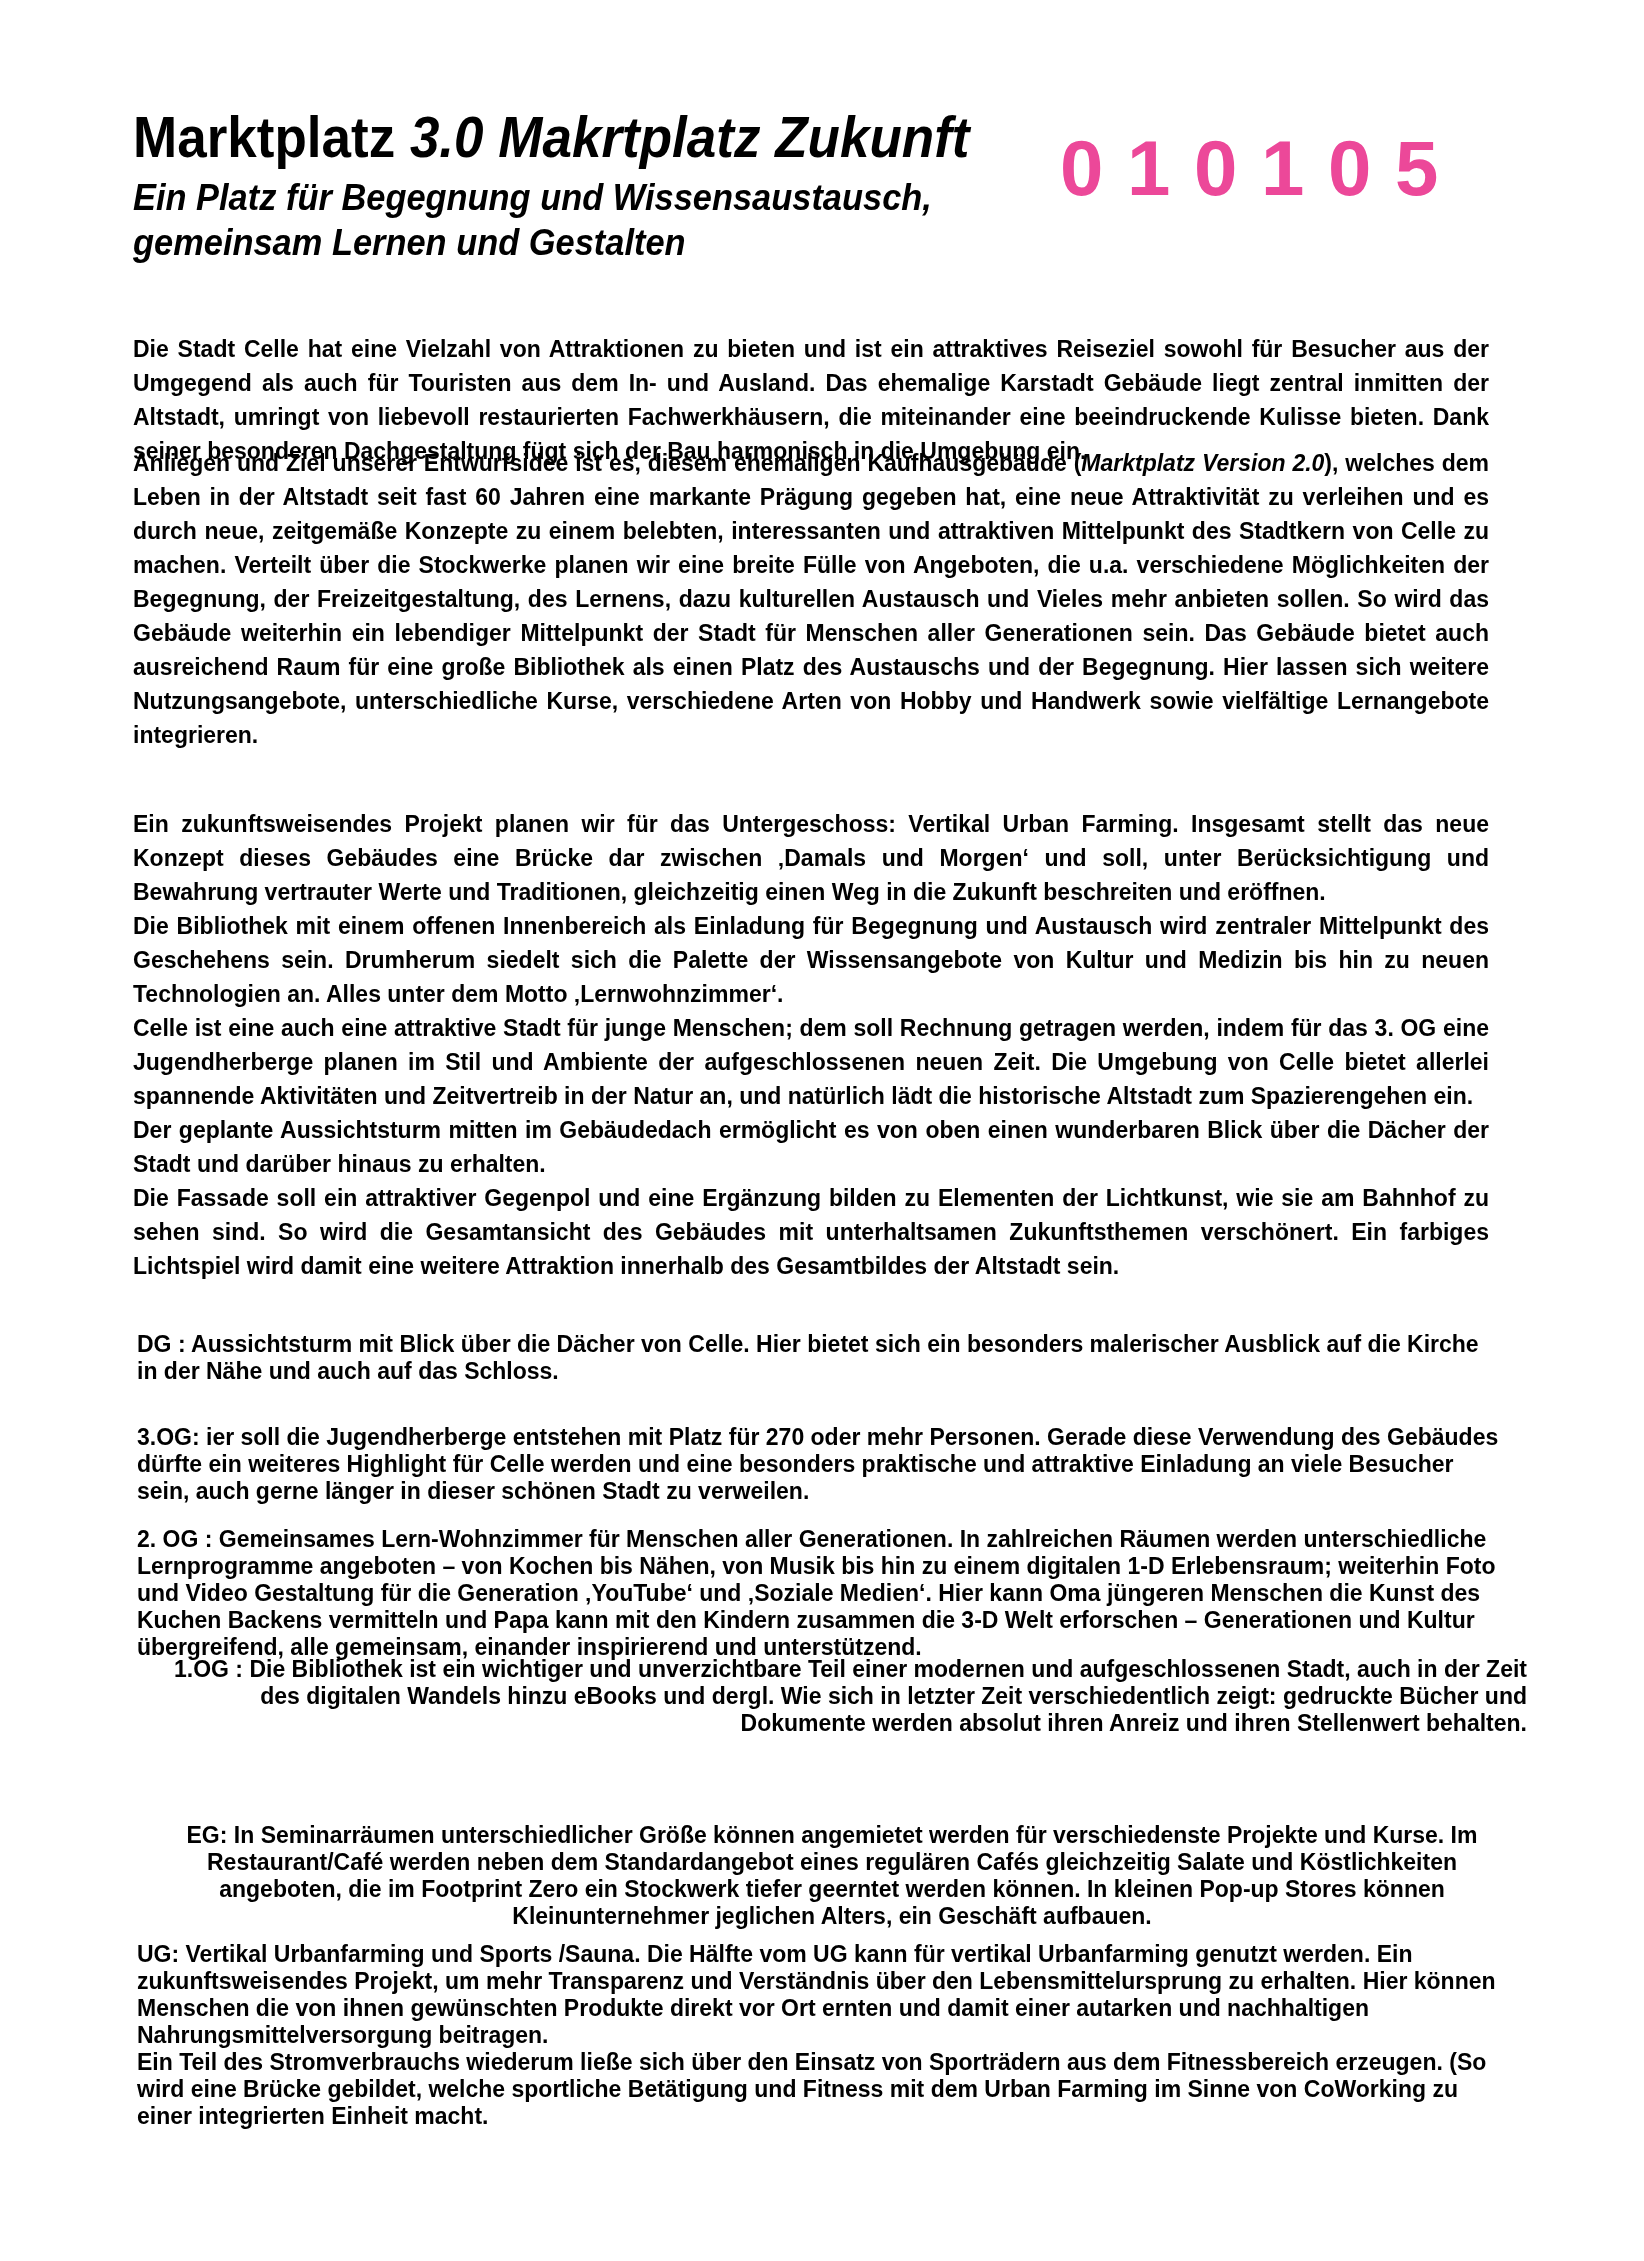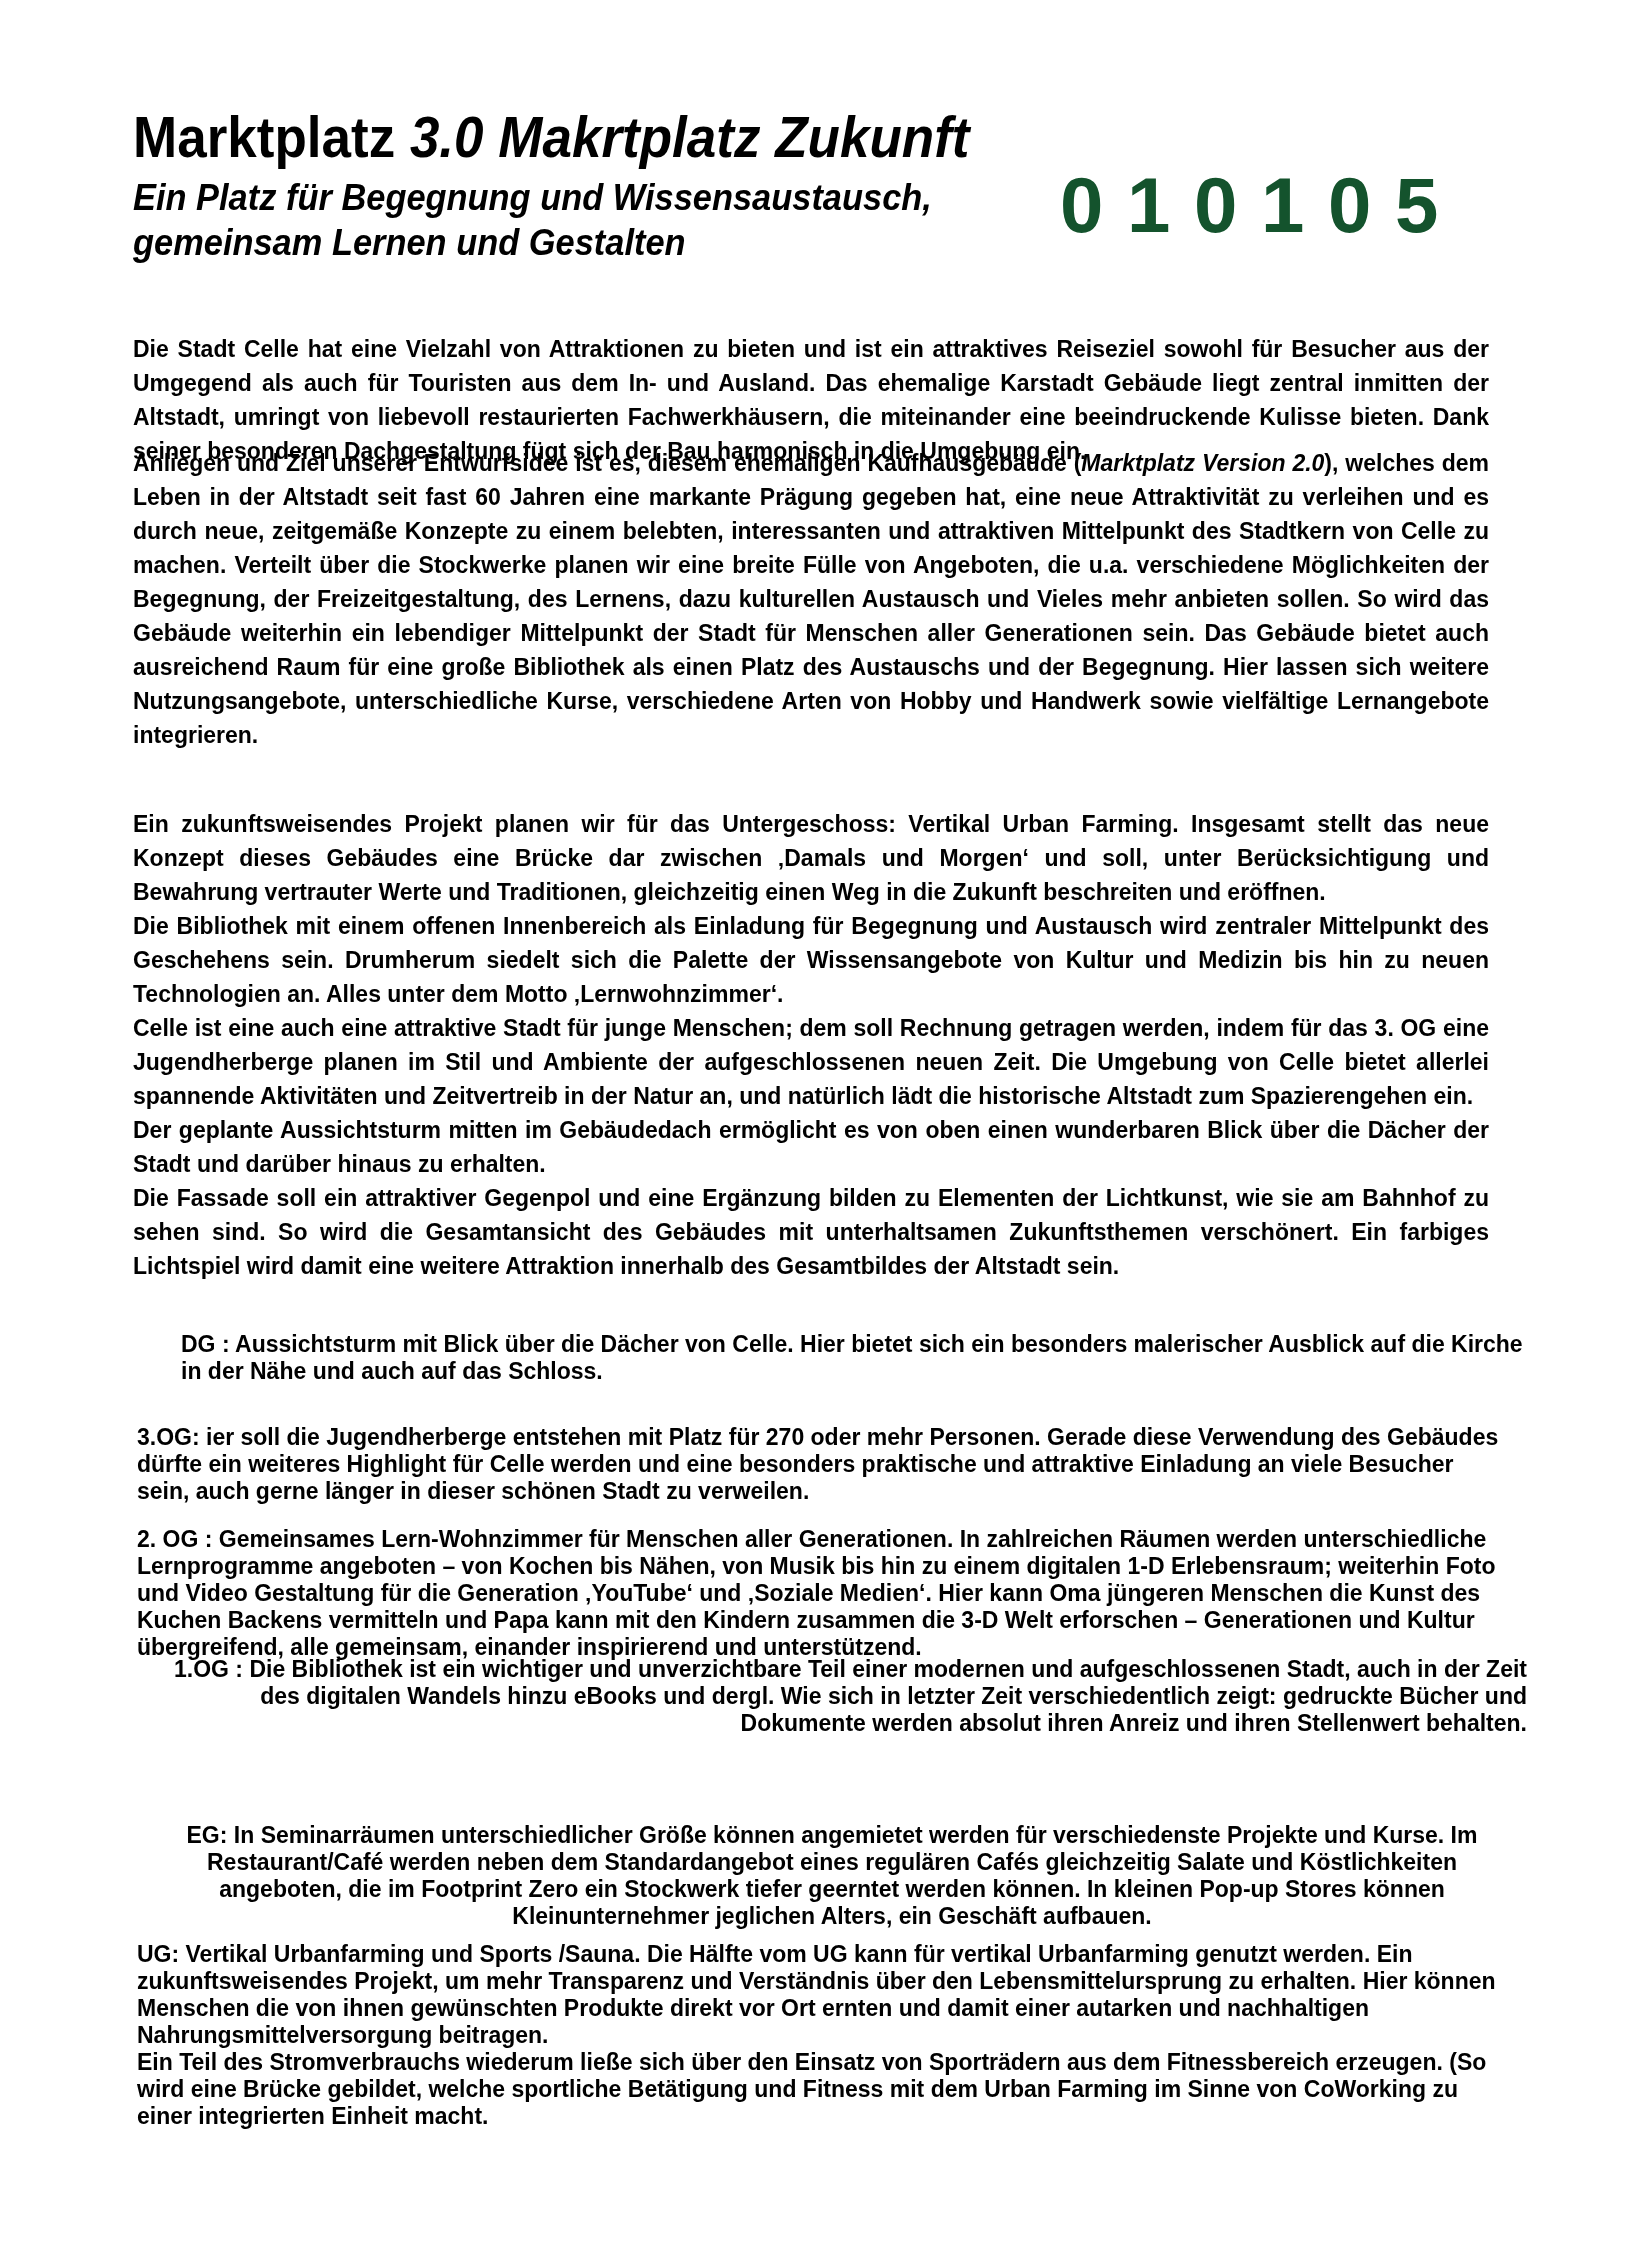--- a/index.html
+++ b/index.html
@@ -35,40 +35,40 @@
   .body-text .it { font-style: italic; }
   #intro { top: 300px; margin-top: 32px; }
   #aim { top: 446px; }
   #vision { top: 807px; }
 
   .floors {
     position: absolute; left: 137px; width: 1390px;
     font-size: 23px; font-weight: bold; line-height: 27px; margin: 0;
   }
   .floors p { margin: 0; }
-  #floor-dg  { top: 1331px; margin-left: 44px; }
+  #floor-dg  { top: 1331px; }
   #floor-3og { top: 1424px; }
   #floor-2og { top: 1526px; }
   #floor-1og { top: 1656px; text-align: right; }
   #floor-eg  { top: 1822px; text-align: center; }
   #floor-ug  { top: 1941px; }
 </style>
 </head>
 <body>
 
 <div class="page">
 
   <h1 class="title"><span>Marktplatz </span><span class="it">3.0 Makrtplatz Zukunft</span></h1>
 
   <div class="subtitle">
     <div>Ein Platz für Begegnung und Wissensaustausch,</div>
     <div>gemeinsam Lernen und Gestalten</div>
   </div>
 
-  <div class="code" style="color: #14532d; margin-top: 37px;">010105</div>
+  <div class="code" style="color: #ec4899;">010105</div>
 
   <div class="body-text" id="intro">
     <p>Die Stadt Celle hat eine Vielzahl von Attraktionen zu bieten und ist ein attraktives Reiseziel sowohl für Besucher aus der Umgegend als auch für Touristen aus dem In- und Ausland. Das ehemalige Karstadt Gebäude liegt zentral inmitten der Altstadt, umringt von liebevoll restaurierten Fachwerkhäusern, die miteinander eine beeindruckende Kulisse bieten. Dank seiner besonderen Dachgestaltung fügt sich der Bau harmonisch in die Umgebung ein.</p>
   </div>
 
   <div class="body-text" id="aim">
     <p><span>Anliegen und Ziel unserer Entwurfsidee ist es, diesem ehemaligen Kaufhausgebäude (</span><span class="it">Marktplatz Version 2.0</span><span>), welches dem Leben in der Altstadt seit fast 60 Jahren eine markante Prägung gegeben hat, eine neue Attraktivität zu verleihen und es durch neue, zeitgemäße Konzepte zu einem belebten, interessanten und attraktiven Mittelpunkt des Stadtkern von Celle zu machen. Verteilt über die Stockwerke planen wir eine breite Fülle von Angeboten, die u.a. verschiedene Möglichkeiten der Begegnung, der Freizeitgestaltung, des Lernens, dazu kulturellen Austausch und Vieles mehr anbieten sollen. So wird das Gebäude weiterhin ein lebendiger Mittelpunkt der Stadt für Menschen aller Generationen sein. Das Gebäude bietet auch ausreichend Raum für eine große Bibliothek als einen Platz des Austauschs und der Begegnung. Hier lassen sich weitere Nutzungsangebote, unterschiedliche Kurse, verschiedene Arten von Hobby und Handwerk sowie vielfältige Lernangebote integrieren.</span></p>
   </div>
 
   <div class="body-text" id="vision">

